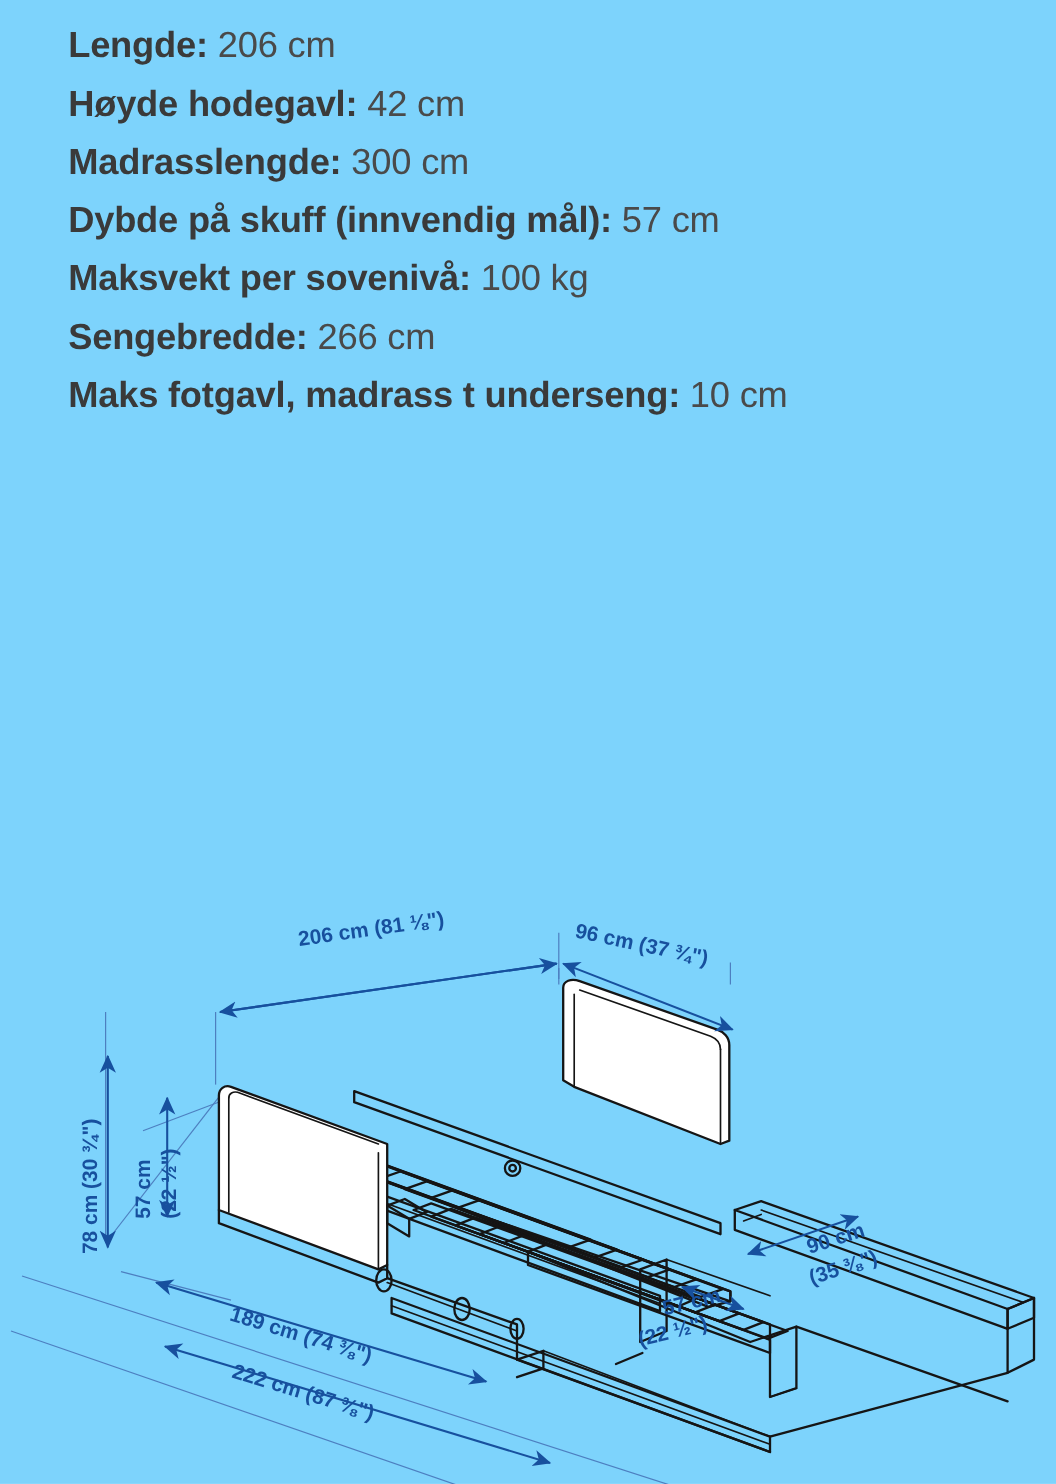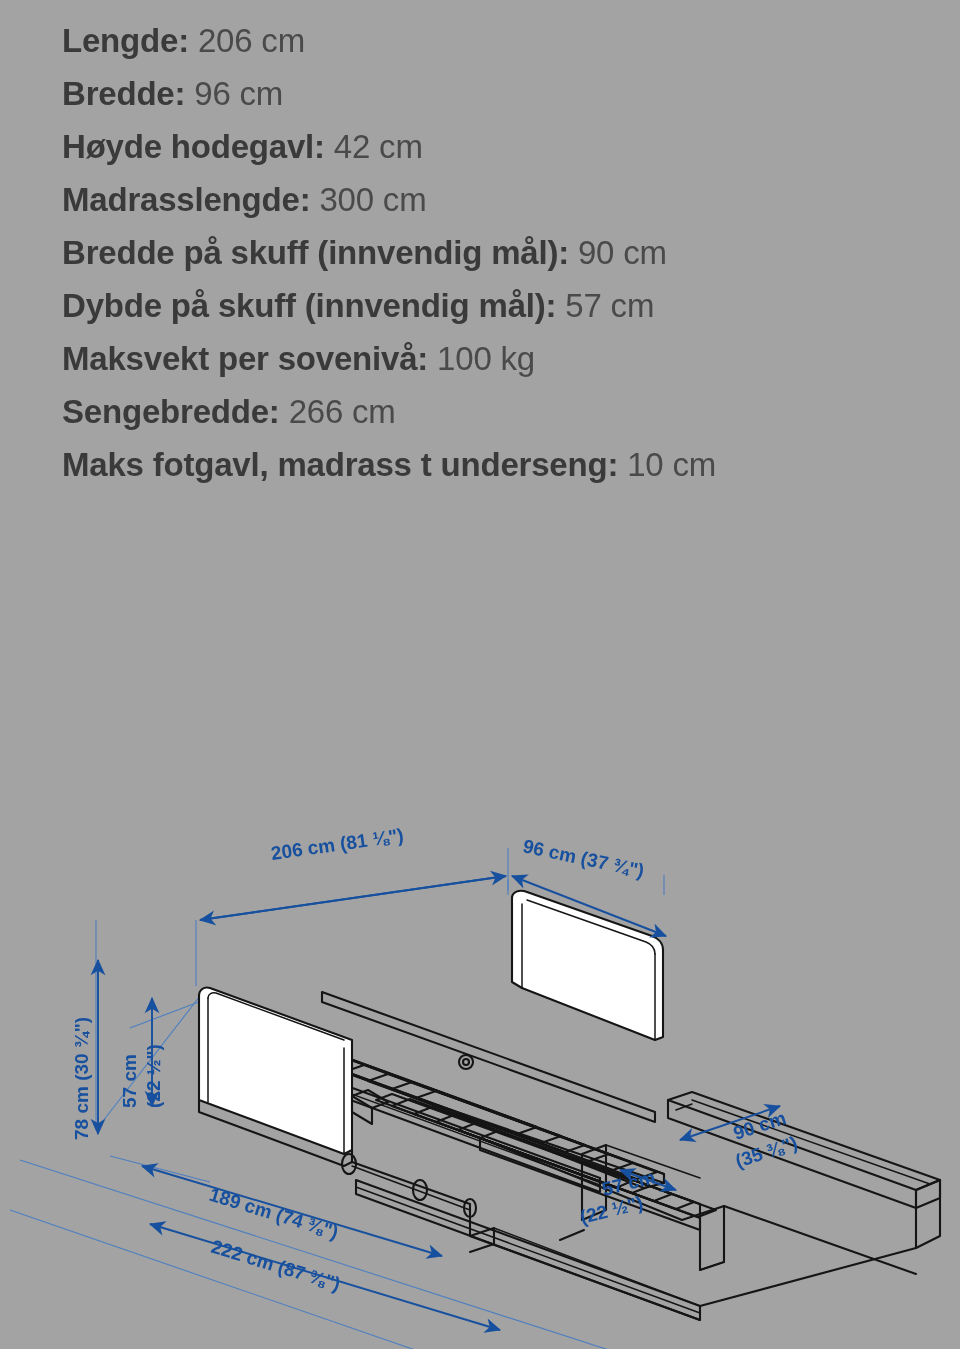--- a/index.html
+++ b/index.html
@@ -11,21 +11,21 @@
     width: 960px;
     height: 1349px;
     font-family: "Liberation Sans", "DejaVu Sans", sans-serif;
     overflow: hidden;
     position: relative;
   }
   #page {
     width: 960px;
     height: 1349px;
     position: relative;
-    background: #a3a3a3;
+    background: #7dd3fc;
   }
 
   
   .spec-list {
     position: absolute;
     left: 62px;
     top: 14px;
     width: 880px;
   }
   .spec-row {
@@ -95,34 +95,26 @@
 <body>
 
 <div id="page">
 
   <div class="spec-list">
     <div class="spec-row">
       <span class="spec-label">Lengde:</span>
       <span class="spec-value">206 cm</span>
     </div>
     <div class="spec-row">
-      <span class="spec-label">Bredde:</span>
-      <span class="spec-value">96 cm</span>
-    </div>
-    <div class="spec-row">
       <span class="spec-label">Høyde hodegavl:</span>
       <span class="spec-value">42 cm</span>
     </div>
     <div class="spec-row">
       <span class="spec-label">Madrasslengde:</span>
       <span class="spec-value">300 cm</span>
-    </div>
-    <div class="spec-row">
-      <span class="spec-label">Bredde på skuff (innvendig mål):</span>
-      <span class="spec-value">90 cm</span>
     </div>
     <div class="spec-row">
       <span class="spec-label">Dybde på skuff (innvendig mål):</span>
       <span class="spec-value">57 cm</span>
     </div>
     <div class="spec-row">
       <span class="spec-label">Maksvekt per sovenivå:</span>
       <span class="spec-value">100 kg</span>
     </div>
     <div class="spec-row">

